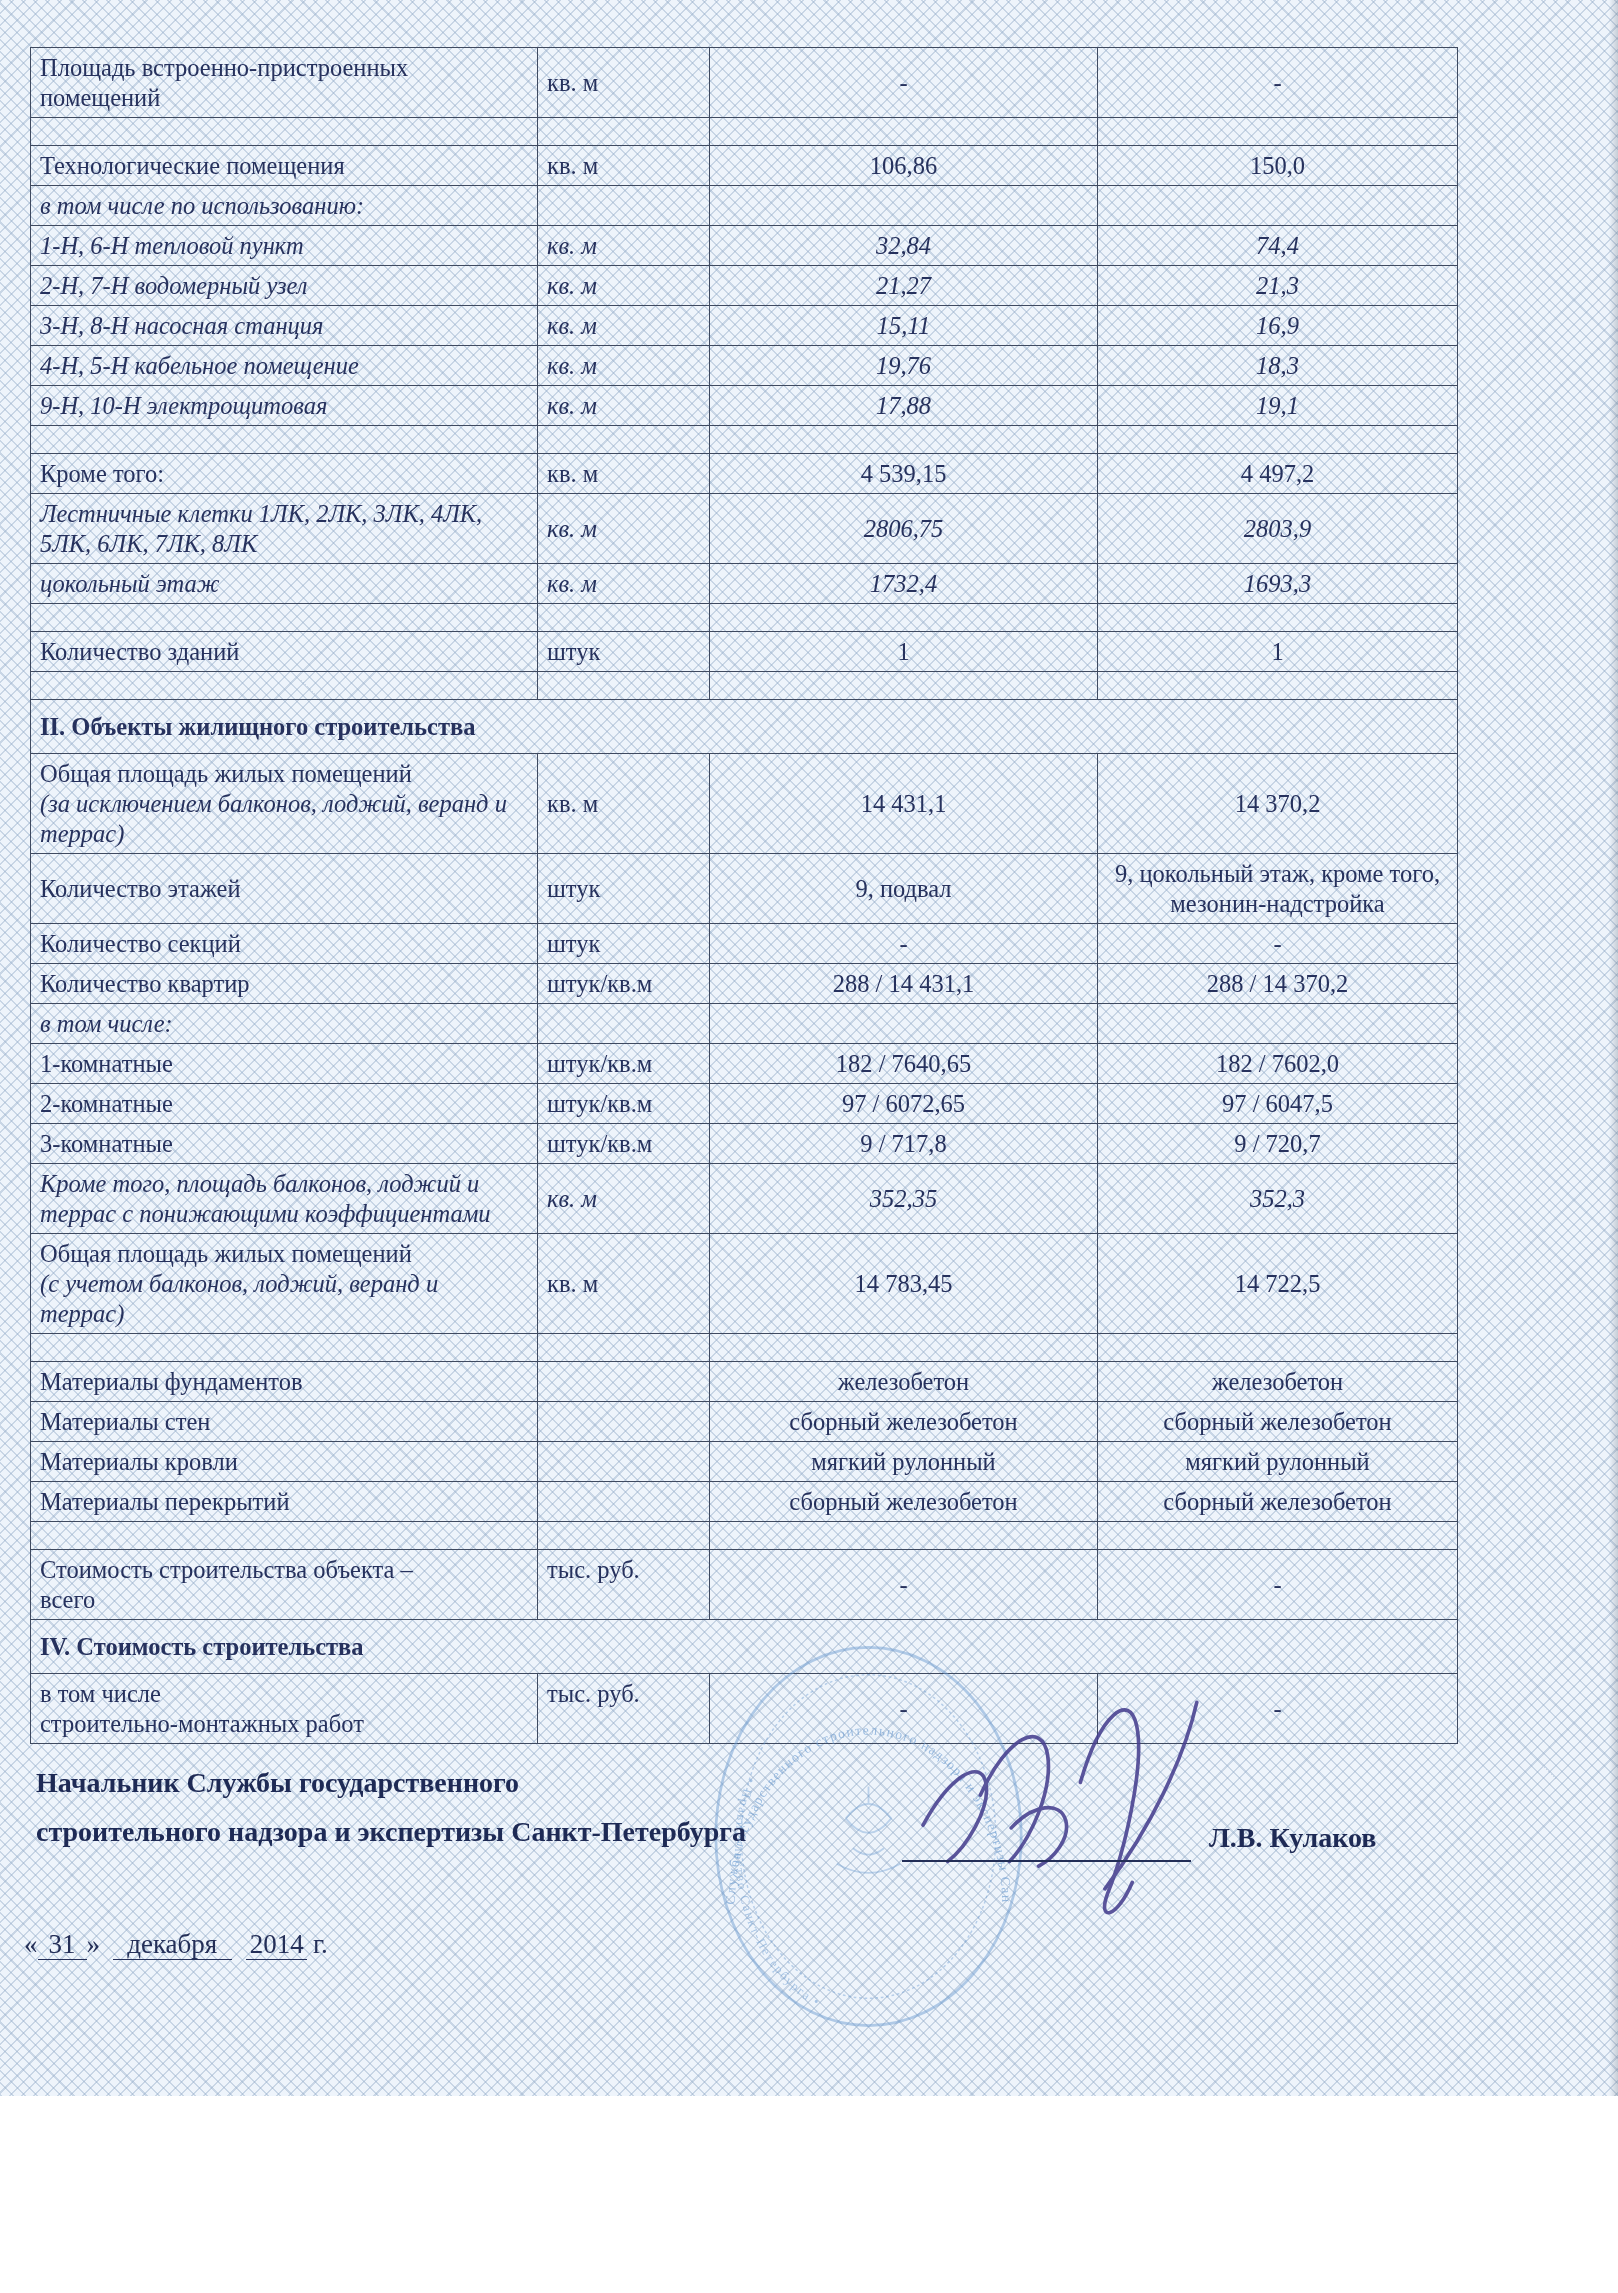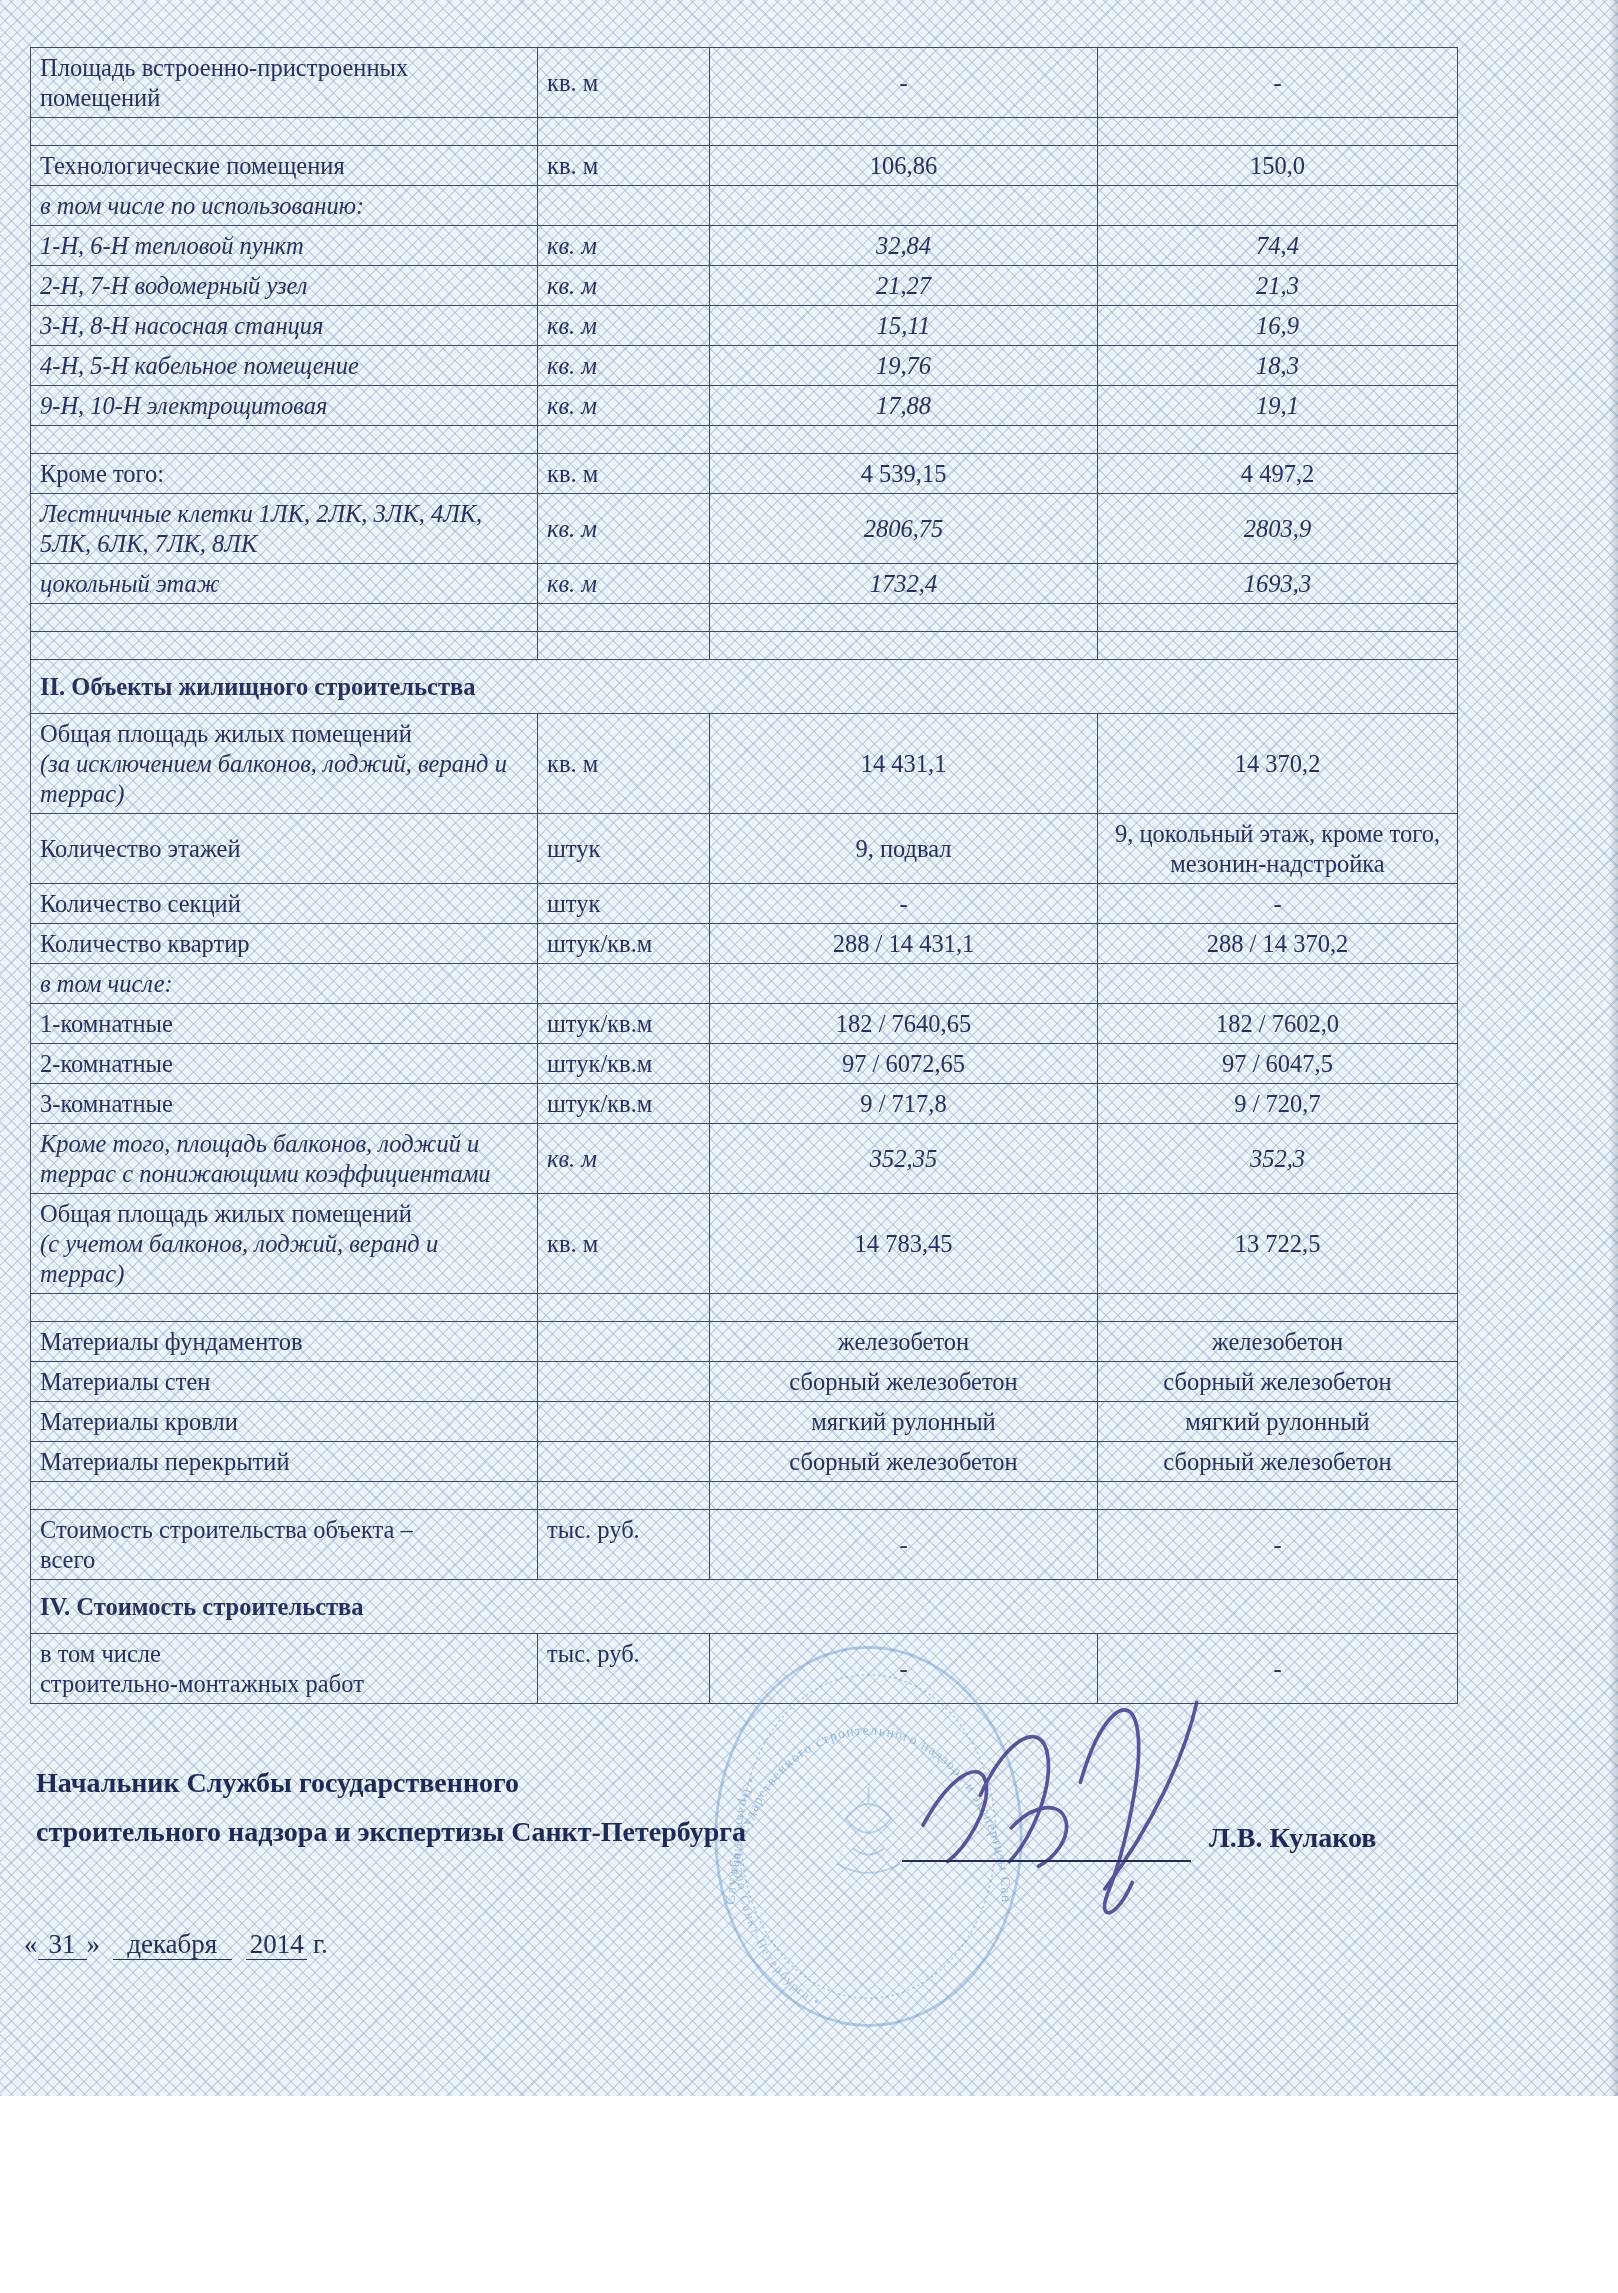--- a/index.html
+++ b/index.html
@@ -130,20 +130,26 @@
         <td class="unit">кв. м</td>
         <td class="val">1732,4</td>
         <td class="val">1693,3</td>
       </tr>
       <tr class="sp">
           <td></td>
           <td></td>
           <td></td>
           <td></td>
         </tr>
+      <tr>
+        <td class="lbl">Количество зданий</td>
+        <td class="unit">штук</td>
+        <td class="val">1</td>
+        <td class="val">1</td>
+      </tr>
       <tr class="sp">
           <td></td>
           <td></td>
           <td></td>
           <td></td>
         </tr>
       <tr>
         <td class="sec" colspan="4">II. Объекты жилищного строительства</td>
       </tr>
       <tr>
@@ -197,21 +203,21 @@
       <tr class="it">
         <td class="lbl">Кроме того, площадь балконов, лоджий и террас с понижающими коэффициентами</td>
         <td class="unit">кв. м</td>
         <td class="val">352,35</td>
         <td class="val">352,3</td>
       </tr>
       <tr>
         <td class="lbl"><span>Общая площадь жилых помещений</span><span class="blk itn">(с учетом балконов, лоджий, веранд и террас)</span></td>
         <td class="unit">кв. м</td>
         <td class="val">14 783,45</td>
-        <td class="val">13 722,5</td>
+        <td class="val">14 722,5</td>
       </tr>
       <tr class="sp">
           <td></td>
           <td></td>
           <td></td>
           <td></td>
         </tr>
       <tr>
         <td class="lbl">Материалы фундаментов</td>
         <td class="unit"></td>

